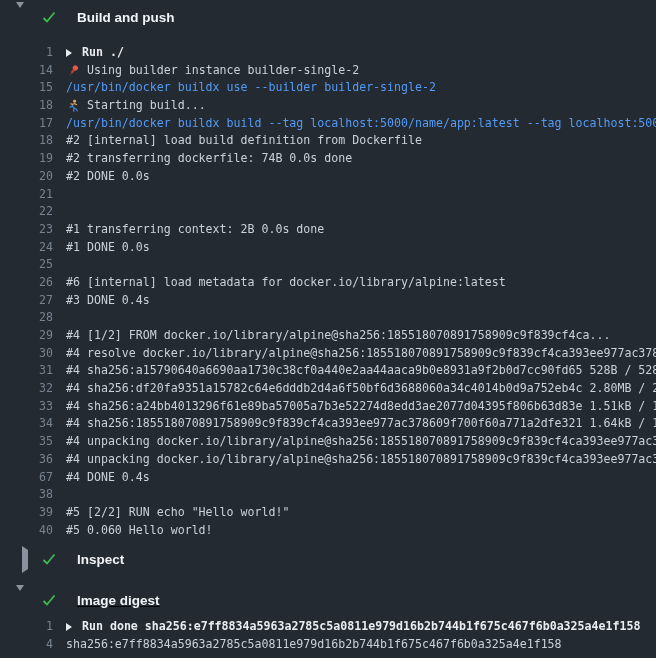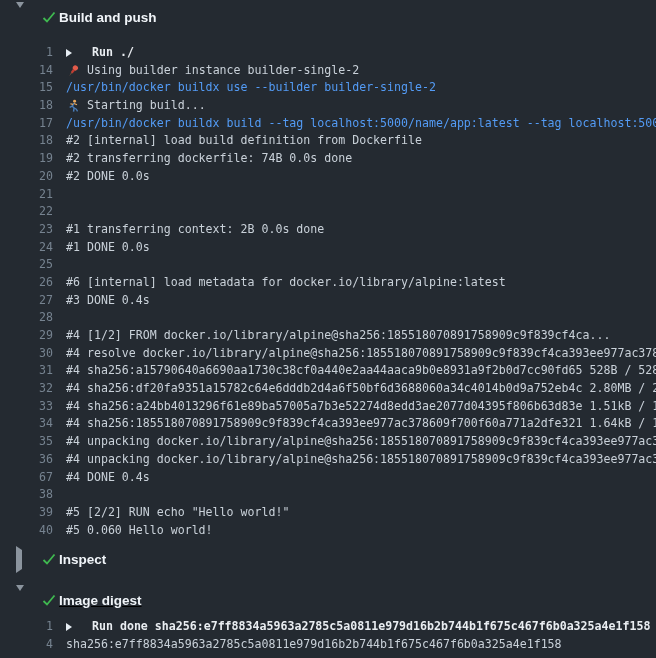--- a/index.html
+++ b/index.html
@@ -11,38 +11,38 @@
     font-family:"DejaVu Sans Mono", monospace;
     position:relative;
   }
   .section-header {
     display:flex; align-items:center;
     height:28px;
     padding-left:16px;
     cursor:pointer;
   }
   .section-header.first { margin-top:3px; }
-  .section-header.mt6 { margin-top:6px; }
+  .section-header.mt6 { margin-top:6px;text-align:right; }
   .section-header.mt7 { margin-top:7px;text-decoration:underline; }
   .disc { display:inline-block; margin-right:0; width:12px; }
   .tri-down {
     width:0; height:0;
     border-left:4.5px solid transparent;
     border-right:4.5px solid transparent;
     border-top:6px solid #8b949e;
   }
   .tri-right {
     width:0; height:0;
     border-top:4.5px solid transparent;
     border-bottom:4.5px solid transparent;
     border-left:6px solid #8b949e;
   }
   .check { margin-left:13px; width:16px; height:16px; display:inline-block; }
   .sec-title {
-    margin-left:2px;
+    margin-left:20px;
     font-family:"Liberation Sans", sans-serif;
     font-size:13.5px;
     font-weight:600;
     color:#f0f4f8;
   }
   .log-lines { margin-top:13px; }
   .log-lines.digest { margin-top:4px; }
   .line {
     display:flex;
     height:17.7px;
@@ -58,21 +58,21 @@
   .content {
     margin-left:13px;
     flex:1;
     overflow:hidden;
     color:#c9d1d9;
     display:flex;
     align-items:center;
     white-space:pre;
   }
   .content.link { color:#539bf5; font-weight:normal; }
-  .content.command { color:#e9edf1; font-weight:bold;gap:10px; }
+  .content.command { color:#e9edf1; font-weight:bold; }
   .run-tri {
     display:inline-block;
     width:0; height:0;
     border-top:4px solid transparent;
     border-bottom:4px solid transparent;
     border-left:6px solid #e6edf3;
     margin-right:10px;
     flex:0 0 auto;
   }
   .emoji {

